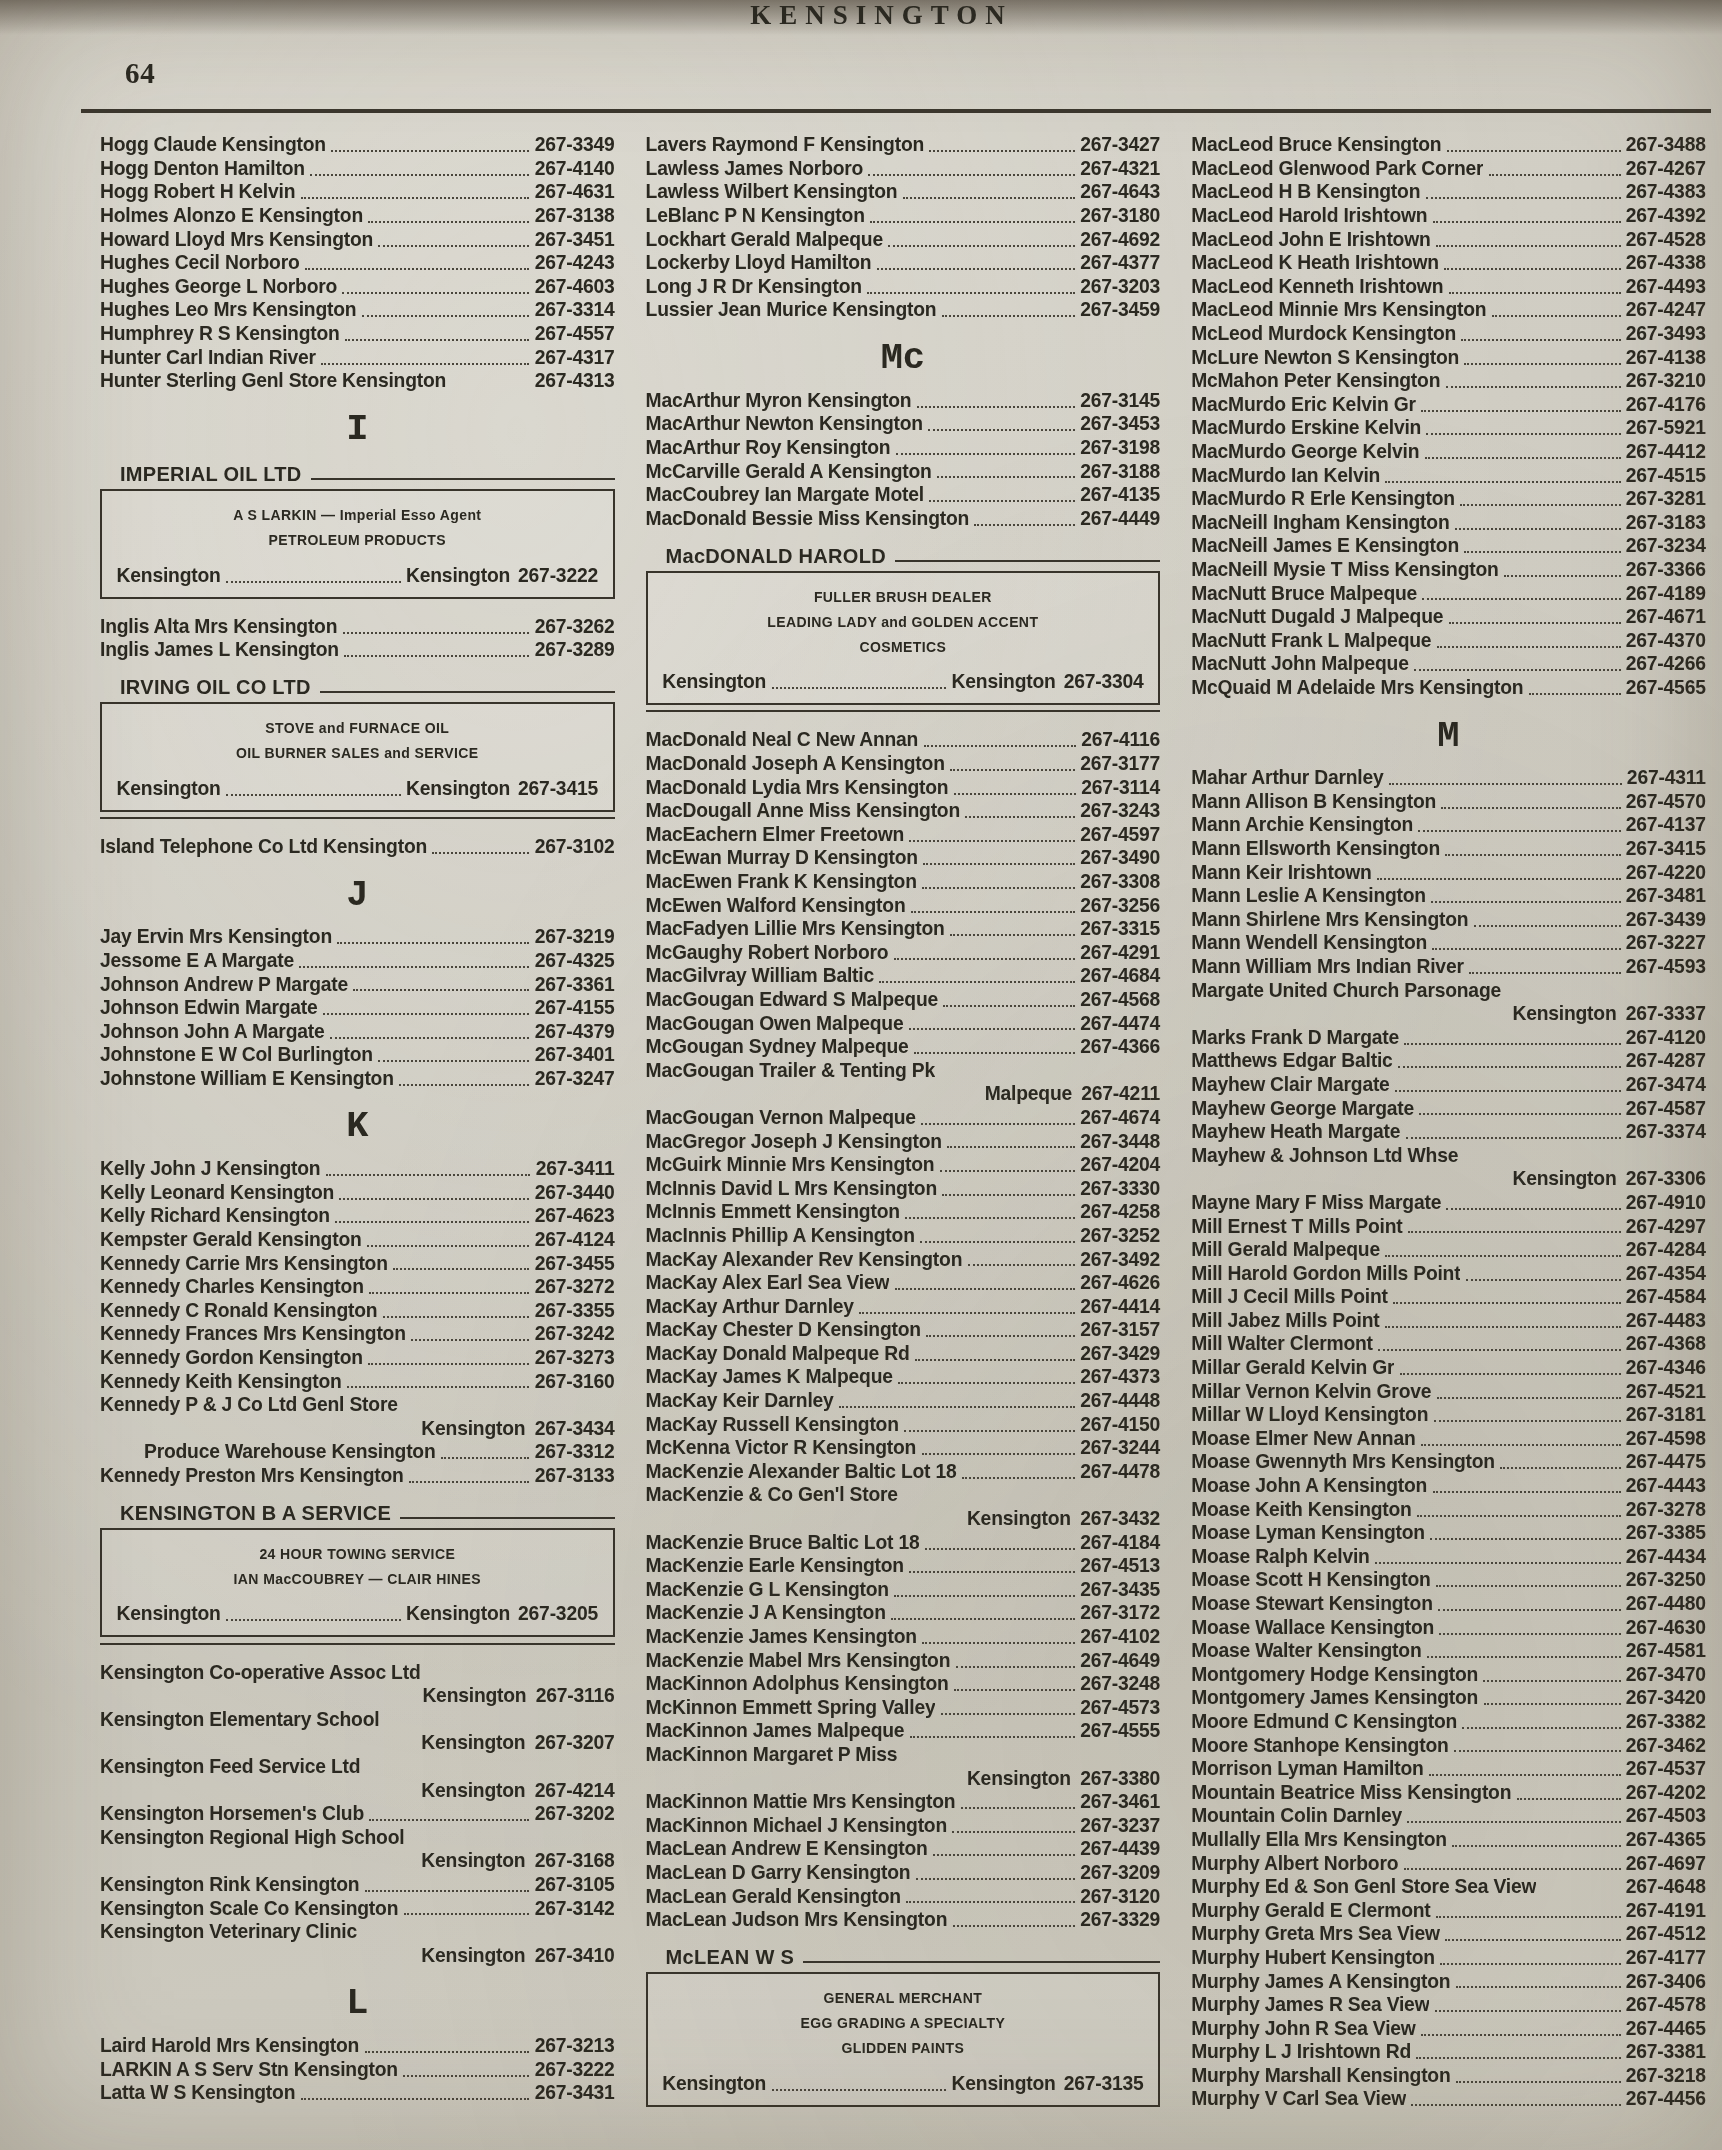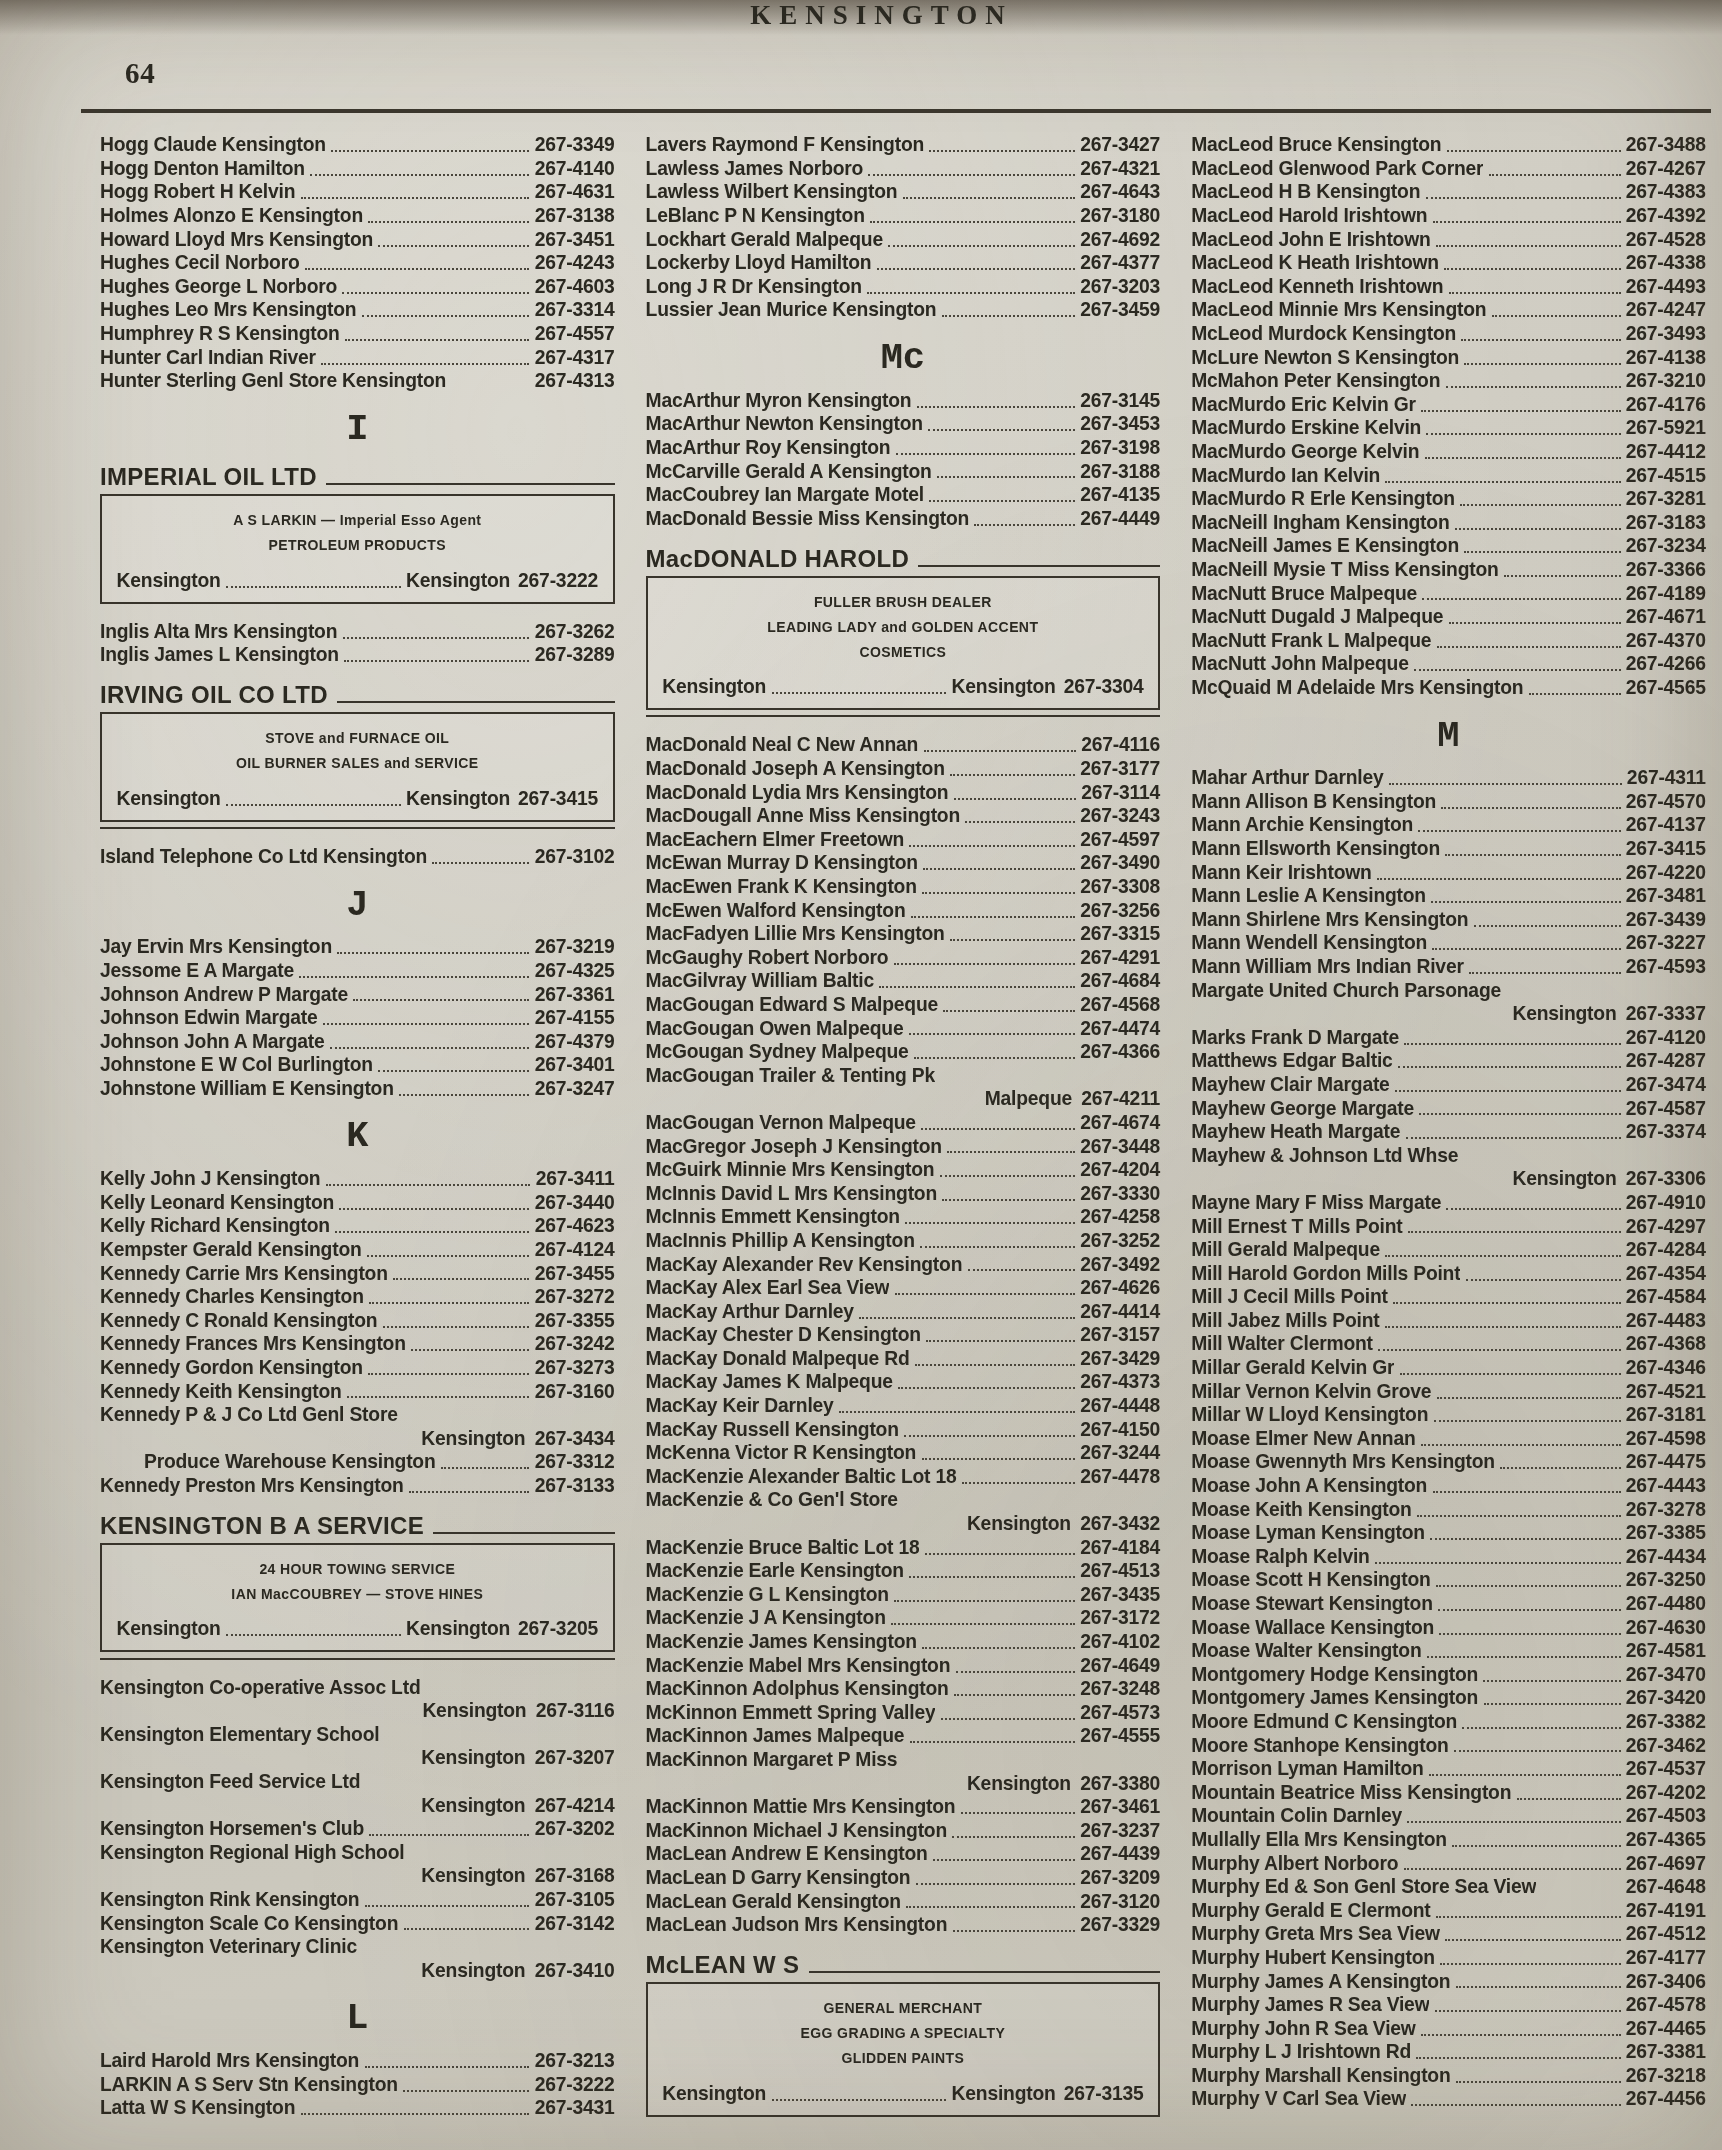--- a/index.html
+++ b/index.html
@@ -37,21 +37,21 @@
   .spacer{flex:1 1 auto;min-width:6.7px;}
   .row.indent{padding-left:44px;}
   .row.cont{justify-content:flex-end;gap:9.3px;}
   .row.cont .place{font-weight:600;}
 
   .letter{text-align:center;font-family:Liberation Mono, monospace;font-weight:700;
     font-size:37px;line-height:40px;margin:16px 0 10.7px;}
 
   .ad{margin:14.6px 0 16px;}
   .ad-head{display:flex;align-items:flex-end;}
-  .ad-title{font-weight:700;font-size:24px;letter-spacing:0.3px;white-space:nowrap;}
+  .ad-title{font-weight:700;font-size:20px;letter-spacing:0.3px;white-space:nowrap;margin-left:20px;}
   .ad-rule{flex:1;border-bottom:2.7px solid #38342b;margin:0 0 6px 9.3px;}
   .ad-box{border:2.7px solid #38342b;padding:12px 14.6px 9.3px;margin-top:2.7px;
     background:rgba(255,255,252,0.10);}
   .ad-line{text-align:center;font-weight:700;font-size:14px;line-height:25px;
     letter-spacing:0.4px;white-space:nowrap;}
   .ad-bottom{margin-top:10.7px;}
   .ad-bottom .left-label{font-weight:700;}
   .ad-bottom .place{font-weight:700;margin-right:8px;}
   .ad-underrule{border-bottom:2.7px solid #38342b;margin-top:5.3px;}
 </style>
@@ -277,21 +277,21 @@
         <span class="dots"></span>
         <span class="ph">267-3133</span>
       </div>
       <div class="ad">
         <div class="ad-head">
           <span class="ad-title">KENSINGTON B A SERVICE</span>
           <span class="ad-rule"></span>
         </div>
         <div class="ad-box">
           <div class="ad-line">24 HOUR TOWING SERVICE</div>
-          <div class="ad-line">IAN MacCOUBREY — STOVE HINES</div>
+          <div class="ad-line">IAN MacCOUBREY — CLAIR HINES</div>
           <div class="row ad-bottom">
             <span class="left-label">Kensington</span>
             <span class="dots"></span>
             <span class="place">Kensington</span>
             <span class="ph">267-3205</span>
           </div>
         </div>
         <div class="ad-underrule"></div>
       </div>
       <div class="row">

